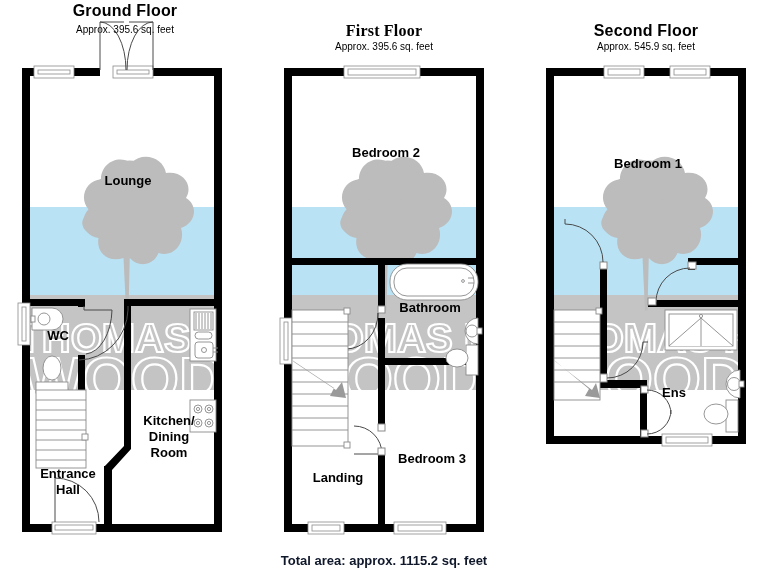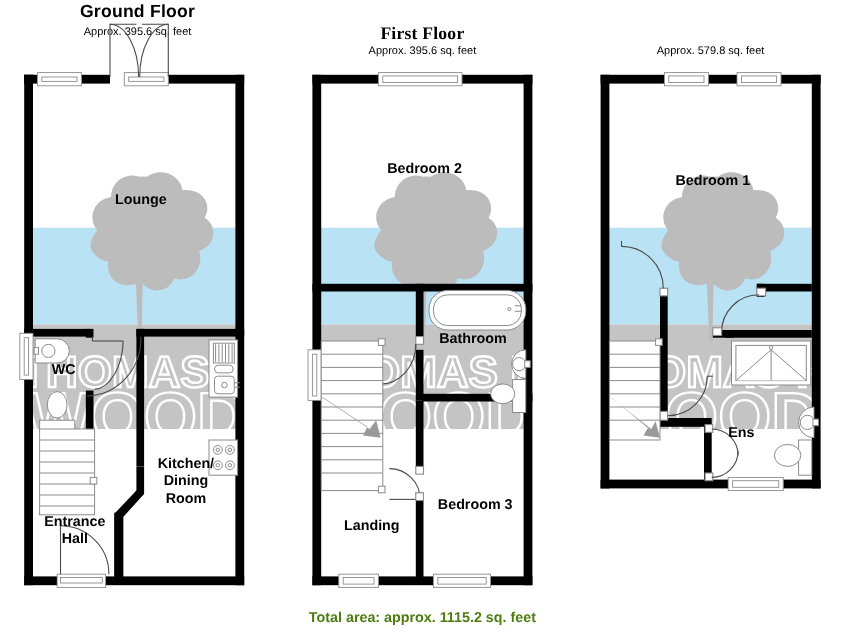--- a/index.html
+++ b/index.html
@@ -32,21 +32,21 @@
     font-weight: normal;
     color: #000;
   }
   .total-area {
     position: absolute;
     left: 0; right: 0;
     top: 553px;
     text-align: center;
     font-size: 13px;
     font-weight: bold;
-    color: #4d7c0f;
+    color: #0f172a;
   }
   svg { display: block; }
   .plan { position: absolute; top: 0; left: 0; }
   text { font-family: "Liberation Sans", sans-serif; }
   .rlabel { font-size: 13px; font-weight: bold; fill: #000; }
   .wm-text {
     font-family: "Liberation Sans", sans-serif;
     font-weight: bold;
     fill: none;
     stroke: #ffffff;
@@ -436,17 +436,18 @@
 
     <g>
       <text class="rlabel" x="648" y="168" text-anchor="middle">Bedroom 1</text>
       <text class="rlabel" x="674" y="397" text-anchor="middle">Ens</text>
     </g>
   </svg>
 
   <div class="floor-title" style="left:284px; top:22px; width:200px;font-family:Liberation Serif, serif;">First Floor</div>
   <div class="floor-sub" style="left:284px; top:41px; width:200px;">Approx. 395.6 sq. feet</div>
 
-  <div class="floor-sub" style="left:546px; top:41px; width:200px;">Approx. 579.8 sq. feet</div>
+  <div class="floor-title" style="left:546px; top:22px; width:200px;">Second Floor</div>
+  <div class="floor-sub" style="left:546px; top:41px; width:200px;">Approx. 545.9 sq. feet</div>
 
   <div class="total-area">Total area: approx. 1115.2 sq. feet</div>
 
 </div>
 
 </body></html>

